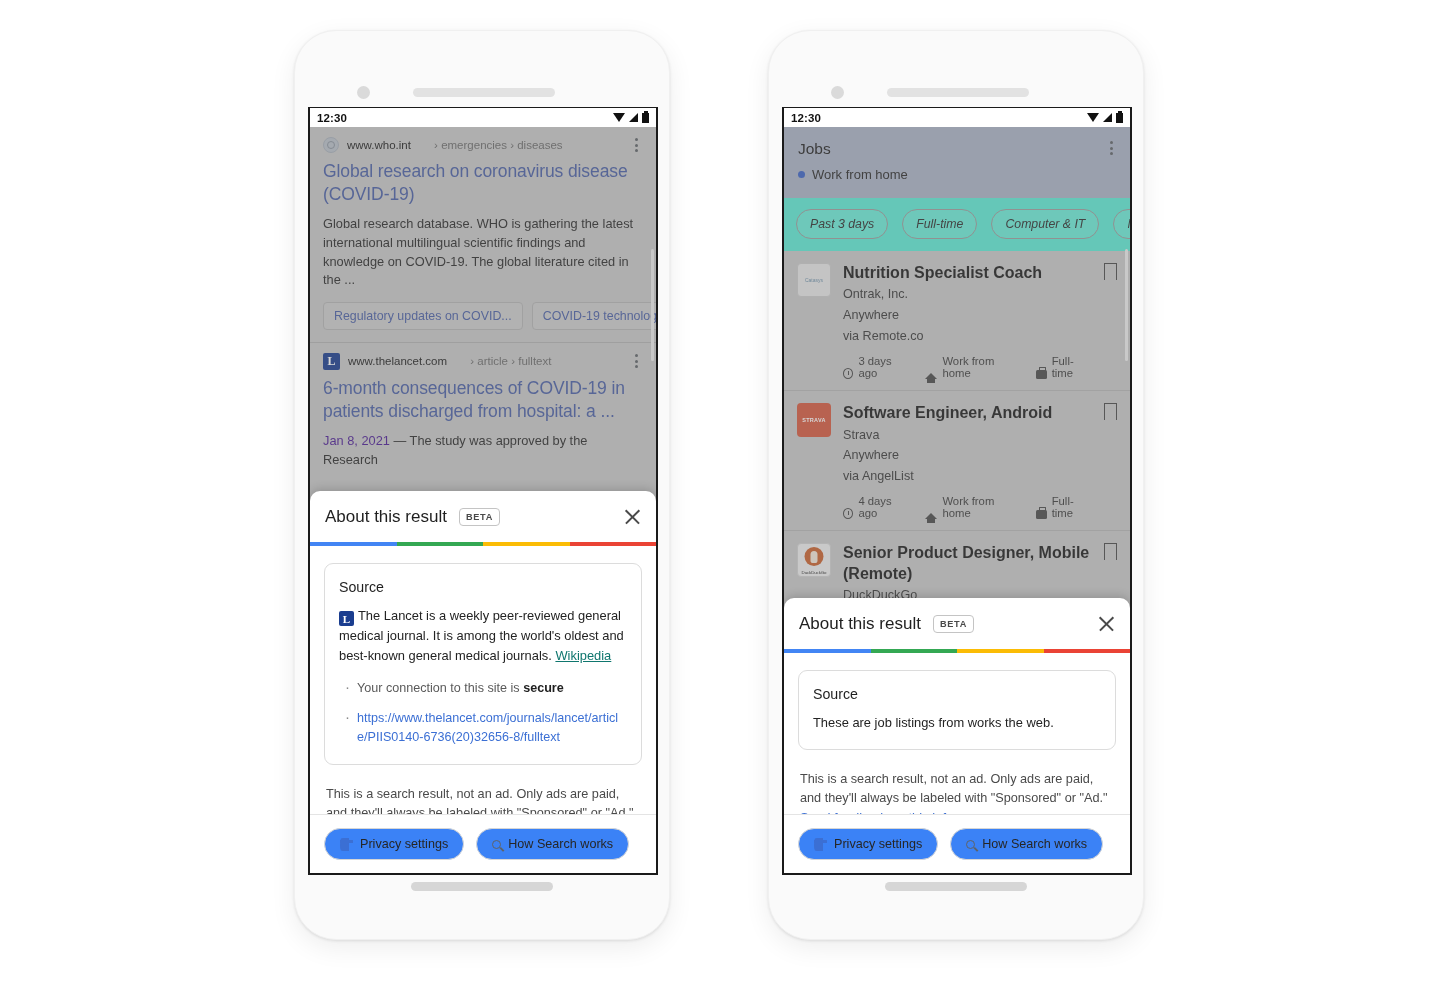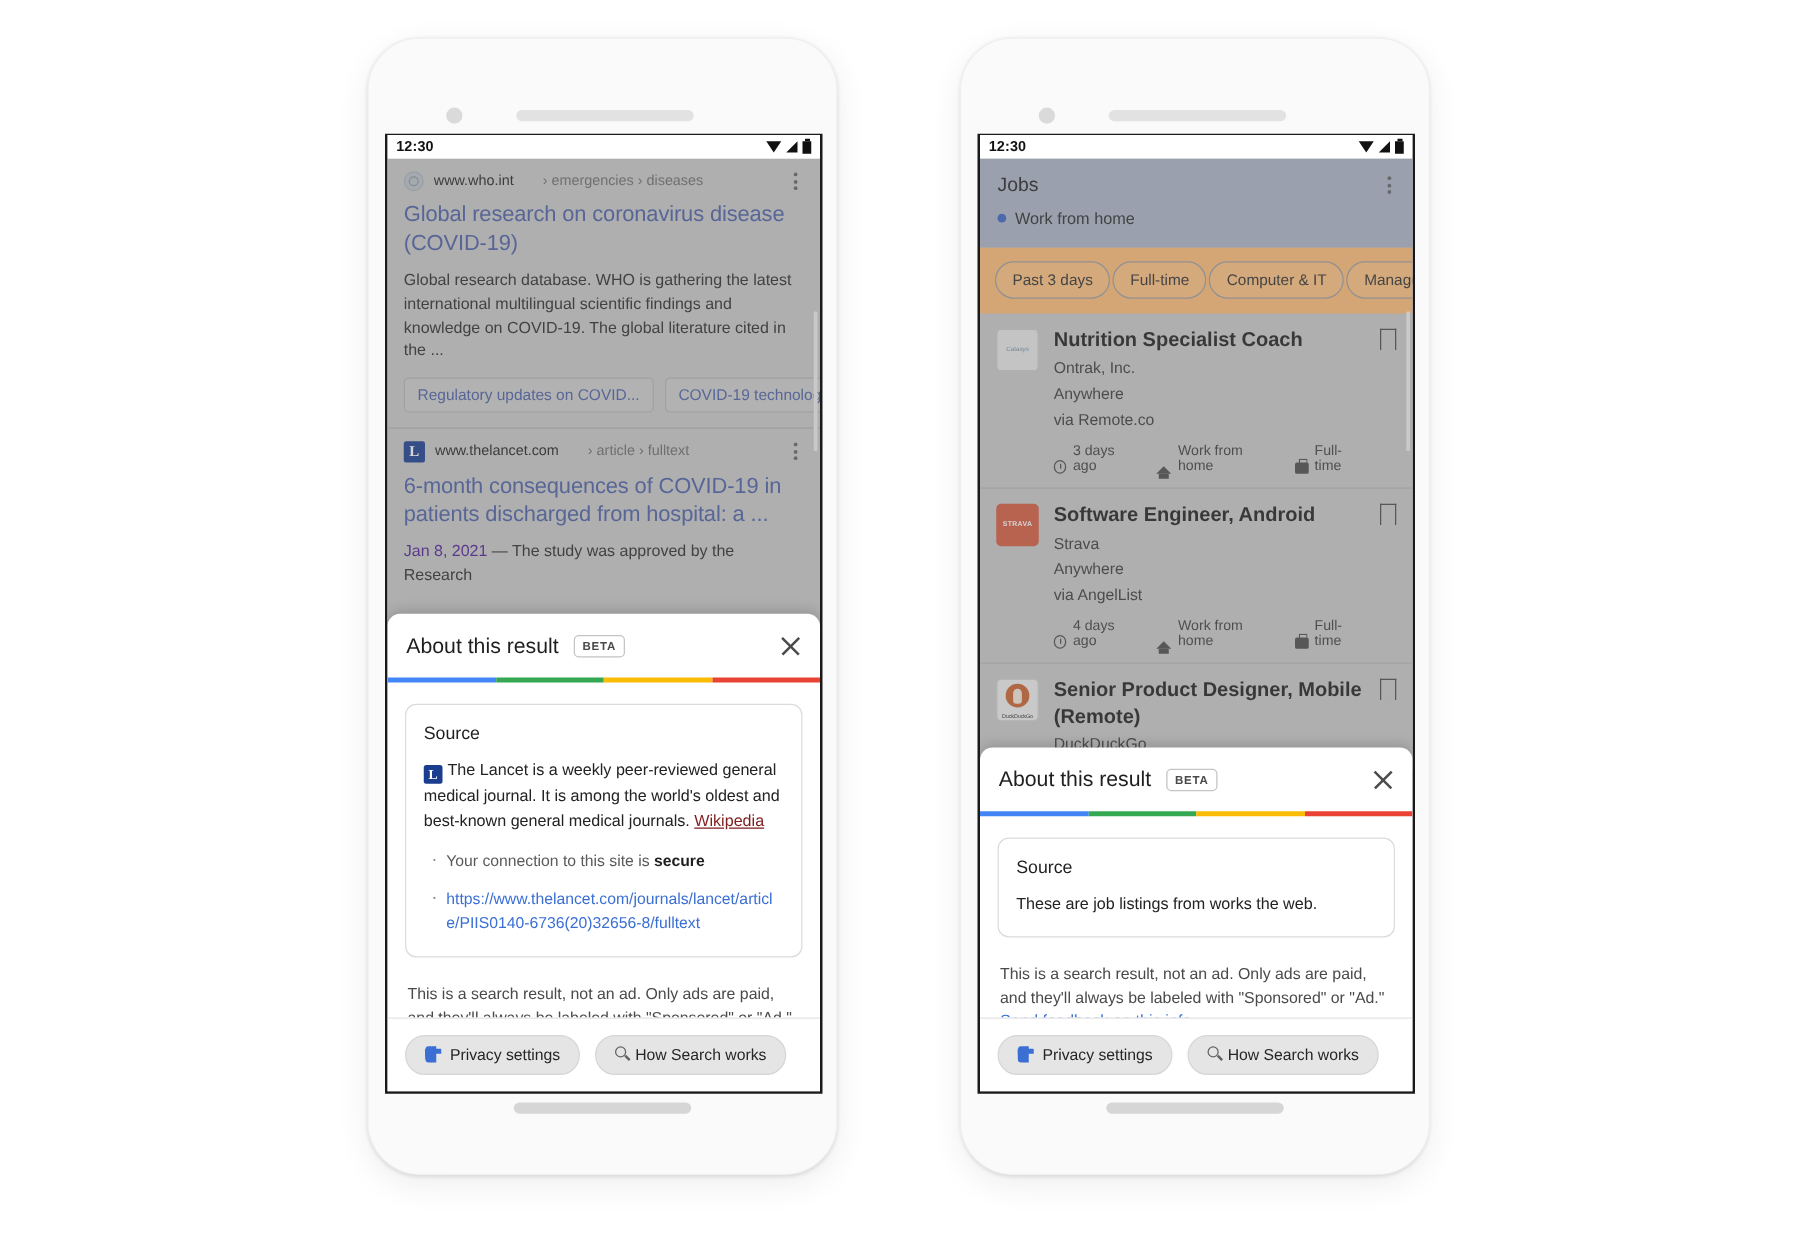--- a/index.html
+++ b/index.html
@@ -72,21 +72,21 @@
                font-size: 12.4px; color: #4a5fa5; white-space: nowrap; background: rgba(255,255,255,.10); }
   .divider { height: 1px; background: #b0b0b0; }
 
   
   .jobs-head { background: #aab2c4; padding: 13px 14px 16px 14px; position: relative; }
   .jobs-title { font-size: 15.5px; color: #242424; }
   .jobs-sub { font-size: 13px; color: #2b2b2b; margin-top: 9px; display: flex;
               align-items: center; gap: 7px; }
   .dot-blue { width: 7px; height: 7px; border-radius: 50%; background: #3b63c4; display: inline-block; }
   .jobs-head .kebab { position: absolute; top: 13px; right: 12px; }
-  .chiprow { display: flex; gap: 2px; padding: 11px 12px 12px 12px; background: #fdba74; overflow: hidden; }
+  .chiprow { display: flex; gap: 14px; padding: 11px 12px 12px 12px; background: #5eead4; overflow: hidden; font-style: italic; }
   .fchip { border: 1px solid #9d9d9d; border-radius: 16px; padding: 7px 13px; font-size: 12.3px;
            color: #2f2f2f; white-space: nowrap; background: rgba(255,255,255,.08); }
   .joblist { background: #c7c7c7; }
   .job { display: flex; gap: 12px; padding: 12px 13px 11px 13px; position: relative; }
   .job + .job { border-top: 1px solid #b5b5b5; }
   .logo { width: 34px; height: 34px; border-radius: 4px; flex: none; display: flex;
           align-items: center; justify-content: center; font-size: 5px; overflow: hidden; }
   .logo.ontrak { background: #e6e6e6; border: 1px solid #c9c9c9; color: #6d8fa8; }
   .logo.strava { background: #d4593f; color: #fff; font-weight: bold; font-size: 5.5px; letter-spacing: .3px; }
   .logo.ddg { background: #ececec; border: 1px solid #cfcfcf; position: relative;
@@ -137,34 +137,34 @@
   .close-x::before { transform: rotate(45deg); }
   .close-x::after  { transform: rotate(-45deg); }
   .gbar { display: flex; height: 3.5px; }
   .gbar i { flex: 1; display: block; }
   .sheet-body { flex: 1; padding: 17px 14px 0 14px; overflow: hidden; }
   .src-card { border: 1px solid #dcdcdc; border-radius: 9px; padding: 15px 14px 17px 14px; }
   .src-h { font-size: 14.2px; color: #1f1f1f; }
   .src-p { font-size: 12.9px; line-height: 1.53; color: #232323; margin-top: 11px; }
   .src-p .fav-lancet { display: inline-flex; vertical-align: -3px; margin-right: 4px;
             width: 15px; height: 15px; font-size: 11px; }
-  .wiki { color: #7f1d1d; }
+  .wiki { color: #0f766e; }
   .bullets { list-style: none; margin-top: 13px; }
   .bullets li { position: relative; padding-left: 18px; font-size: 12.6px;
             line-height: 1.5; color: #5a5a5a; }
   .bullets li + li { margin-top: 11px; }
   .bullets li::before { content:"·"; position: absolute; left: 6px; top: -3px;
             font-size: 15px; color: #8a8a8a; }
   .bullets li b { color: #1f1f1f; }
   .bullets li.linky { color: #3b6fd4; word-break: break-all; }
   .note { font-size: 12.7px; line-height: 1.5; color: #4a4a4a; margin: 20px 2px 0 2px; }
   .feedback { font-size: 13px; color: #3b6fd4; margin: 22px 2px 0 2px; }
   .sheet-foot { border-top: 1px solid #e4e4e4; padding: 13px 14px; display: flex; gap: 12px; }
-  .pill { display: flex; gap: 7px; border: 1px solid #d6d6d6;
-          border-radius: 18px; padding: 8px 15px; font-size: 12.6px; color: #262626; background: #e5e5e5; }
+  .pill { display: flex; align-items: center; gap: 7px; border: 1px solid #d6d6d6;
+          border-radius: 18px; padding: 8px 15px; font-size: 12.6px; color: #262626; background: #3b82f6; }
   .ic-gear { width: 12px; height: 12px; border-radius: 50%; border: 3px solid #3b6fd4;
           box-shadow: 0 0 0 1.5px #fff inset; position: relative; }
   .ic-gear::before { content:""; position:absolute; top:-3.5px; left:2.2px; width:3.5px; height:18px; background:#3b6fd4; }
   .ic-gear::after  { content:""; position:absolute; left:-3.5px; top:2.2px; height:3.5px; width:18px; background:#3b6fd4; }
   .gear-wrap { width: 13px; height: 13px; position: relative; overflow: hidden; border-radius: 3px; }
   .ic-search { width: 9px; height: 9px; border: 1.6px solid #5f6368; border-radius: 50%; position: relative; }
   .ic-search::after { content:""; position:absolute; bottom:-4px; right:-2px; width:1.6px; height:5px;
           background:#5f6368; transform: rotate(-45deg); }
 </style>
 </head>

